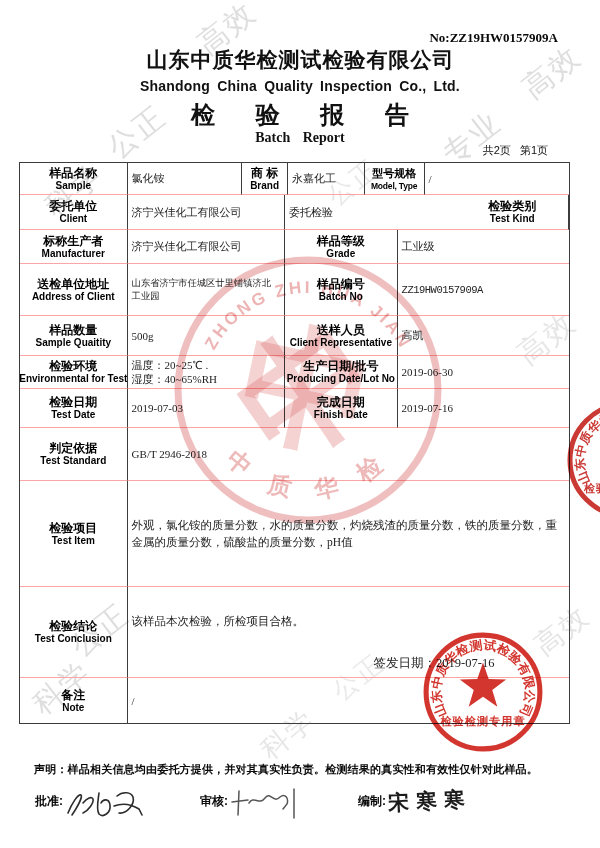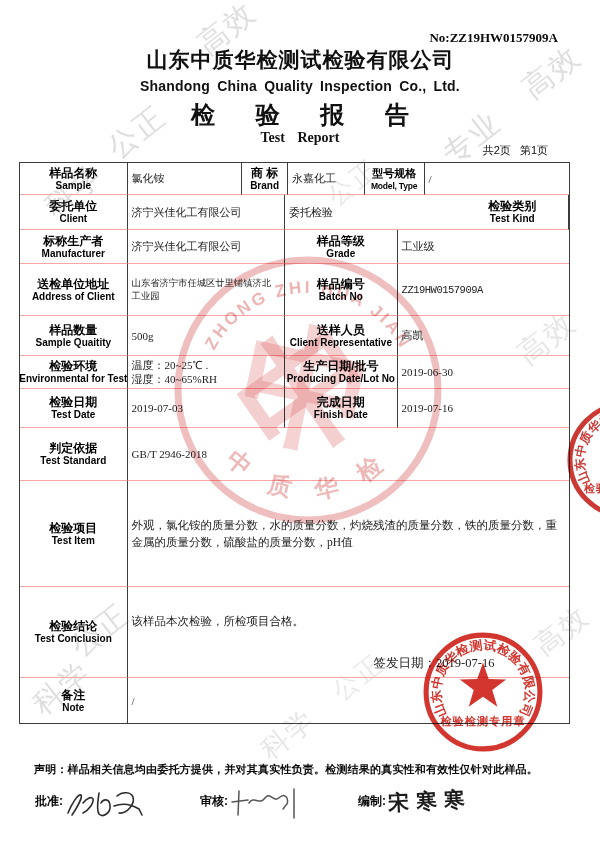--- a/index.html
+++ b/index.html
@@ -86,21 +86,21 @@
 
   <div class="hdr">
     <div class="report-no">No:ZZ19HW0157909A</div>
     <div class="company-cn">
         <span>山东中质华检测试检验有限公司</span>
       </div>
     <div class="company-en">Shandong China Quality Inspection Co., Ltd.</div>
     <div class="title-cn">
         <span>检 验 报 告</span>
       </div>
-    <div class="title-en">Test  Report</div>
+    <div class="title-en">Batch  Report</div>
     <div class="page-info">
       <span>共2页</span>
       <span>第1页</span>
     </div>
   </div>
 
   <div class="tbl">
 
     <div class="trow" style="height:32px;">
       <div class="cell lc" style="width:108px;">

